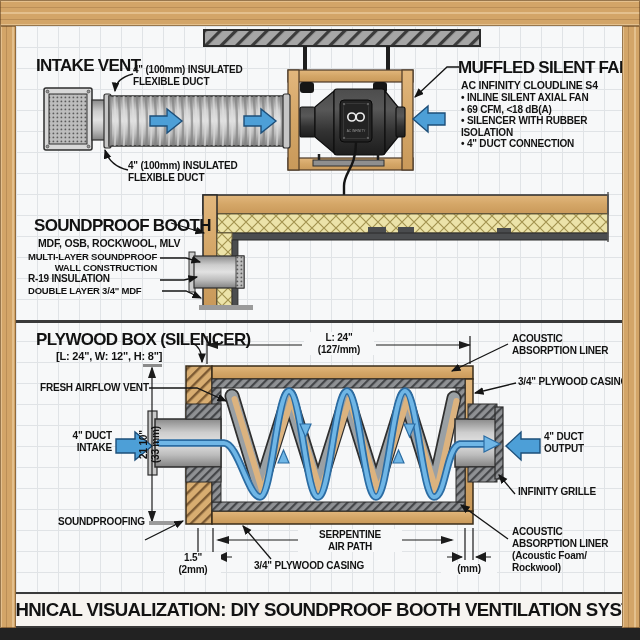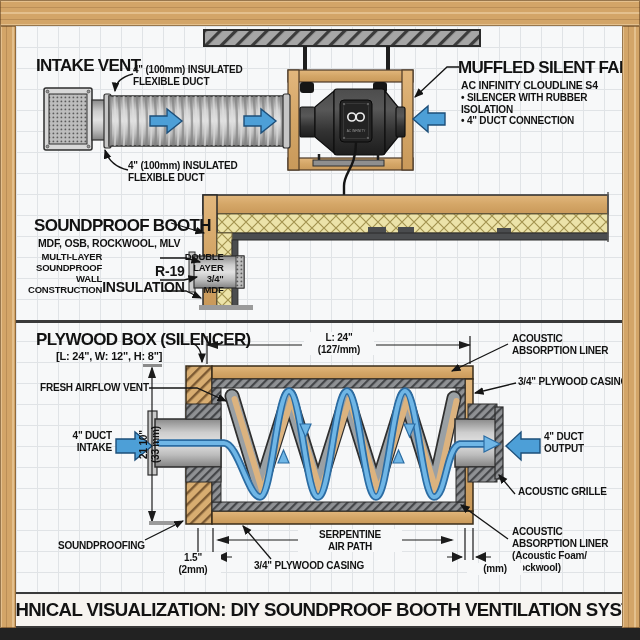--- a/index.html
+++ b/index.html
@@ -287,60 +287,62 @@
 
   <div class="lb hd" style="left:36px;top:56px">INTAKE VENT</div>
   <div class="lb" style="left:133px;top:64px">4" (100mm) INSULATED
 FLEXIBLE DUCT</div>
   <div class="lb" style="left:128px;top:160px">4" (100mm) INSULATED
 FLEXIBLE DUCT</div>
 
   <div class="lb hd" style="left:458px;top:58px">MUFFLED SILENT FAN</div>
   <div class="lb sub" style="left:461px;top:79px">AC INFINITY CLOUDLINE S4</div>
   <div style="position:absolute;left:461px;top:92px">
+    <div class="lb" style="position:static">• INLINE SILENT AXIAL FAN</div>
+    <div class="lb" style="position:static">• 69 CFM, &lt;18 dB(A)</div>
     <div class="lb" style="position:static">• SILENCER WITH RUBBER ISOLATION</div>
     <div class="lb" style="position:static">• 4" DUCT CONNECTION</div>
   </div>
 
   <div class="lb sub" style="left:38px;top:237px">MDF, OSB, ROCKWOOL, MLV</div>
   <div class="lb hd" style="left:34px;top:216px">SOUNDPROOF BOOTH</div>
-  <div style="position:absolute;left:28px;top:251px;width:130px;display:flex;flex-direction:row;align-items:flex-end">
+  <div style="position:absolute;left:28px;top:251px;width:130px;display:flex;flex-direction:column;align-items:flex-start">
     <div class="lb rt" style="position:static;font-size:9.5px">MULTI-LAYER SOUNDPROOF
 WALL CONSTRUCTION</div>
-    <div class="lb rt" style="position:static;font-size:14px">R-19 INSULATION</div>
+    <div class="lb rt" style="position:static;font-size:10px">R-19 INSULATION</div>
     <div class="lb rt" style="position:static;font-size:9.5px">DOUBLE LAYER 3/4" MDF</div>
   </div>
 
   <div class="lb hd" style="left:36px;top:330px">PLYWOOD BOX (SILENCER)</div>
   <div class="lb" style="left:56px;top:350px;font-size:11px">[L: 24", W: 12", H: 8"]</div>
   <div class="lb ctr onpaper" style="left:304px;top:332px;width:70px">L: 24"
 (127/mm)</div>
   <div class="lb ctr rot" style="left:104px;top:433px;width:92px">21 10"
 (33 mm)</div>
 
   <div class="lb" style="left:40px;top:382px">FRESH AIRFLOW VENT</div>
   <div class="lb rt" style="left:50px;top:430px;width:62px">4" DUCT
 INTAKE</div>
   <div class="lb" style="left:544px;top:431px">4" DUCT
 OUTPUT</div>
   <div class="lb" style="left:512px;top:333px">ACOUSTIC
 ABSORPTION LINER</div>
   <div class="lb" style="left:518px;top:376px">3/4" PLYWOOD CASING</div>
-  <div class="lb" style="left:518px;top:486px">ACOUSTIC GRILLE</div>
+  <div class="lb" style="left:518px;top:486px">INFINITY GRILLE</div>
   <div class="lb" style="left:512px;top:526px">ACOUSTIC
 ABSORPTION LINER</div>
   <div class="lb norm" style="left:512px;top:550px">(Acoustic Foam/
 Rockwool)</div>
-  <div class="lb" style="left:58px;top:540px">SOUNDPROOFING</div>
+  <div class="lb" style="left:58px;top:516px">SOUNDPROOFING</div>
   <div class="lb ctr onpaper" style="left:298px;top:529px;width:104px">SERPENTINE
 AIR PATH</div>
   <div class="lb" style="left:254px;top:560px">3/4" PLYWOOD CASING</div>
   <div class="lb ctr onpaper" style="left:165px;top:552px;width:56px">1.5"
 (2mm)</div>
-  <div class="lb ctr onpaper" style="left:467px;top:563px;width:56px">(mm)</div>
+  <div class="lb ctr onpaper" style="left:441px;top:563px;width:56px">(mm)</div>
 
   <div class="divider"></div>
   <div class="titlebar">
     <div class="title">TECHNICAL VISUALIZATION: DIY SOUNDPROOF BOOTH VENTILATION SYSTEM</div>
   </div>
 
   <div class="wood h" style="left:0;top:0;width:640px;height:26px"></div>
   <div class="wood h" style="left:0;top:628px;width:640px;height:12px"></div>
   <div class="wood v" style="left:0;top:26px;width:16px;height:602px"></div>
   <div class="wood v" style="left:622px;top:26px;width:18px;height:602px"></div>

